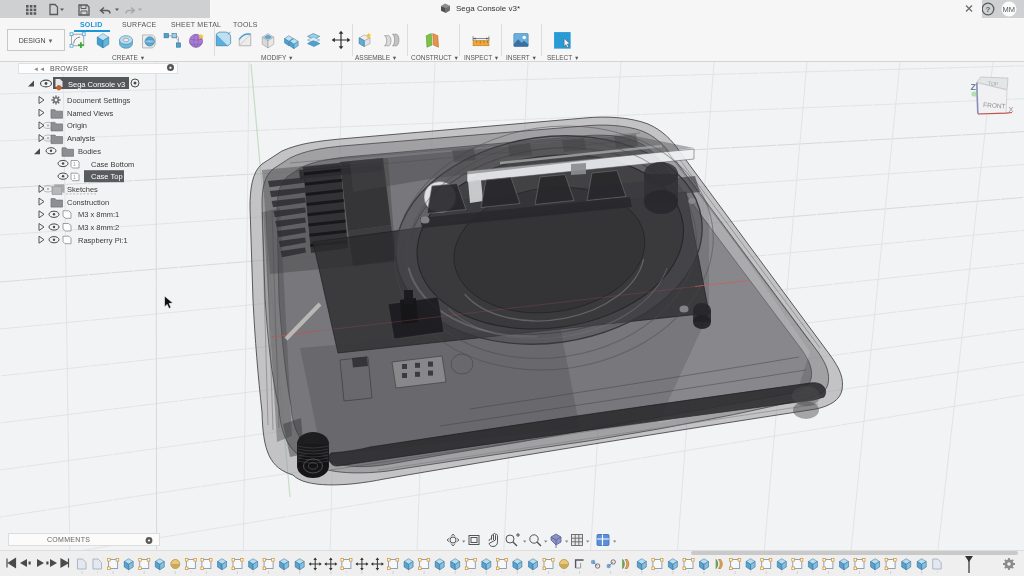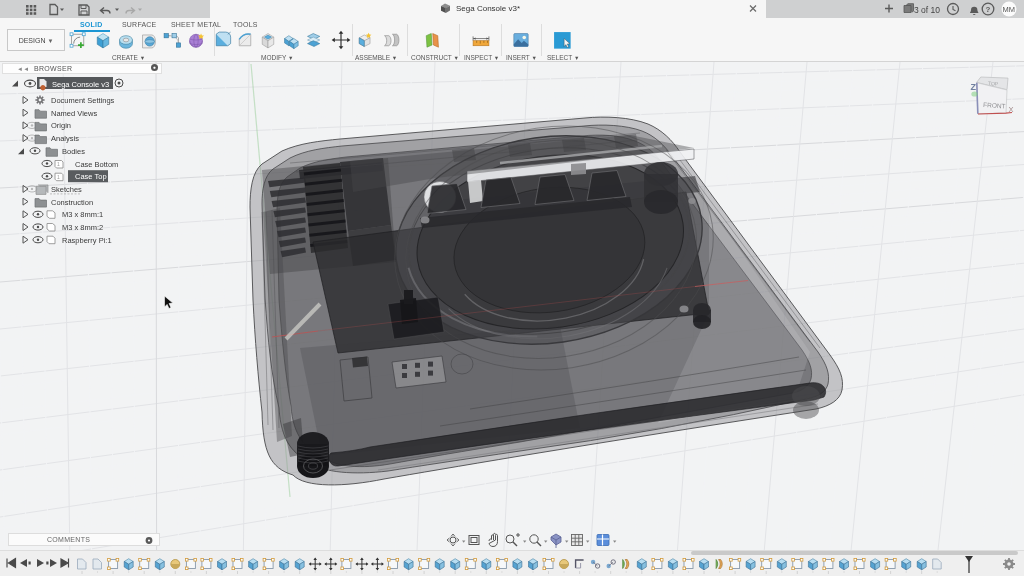--- a/index.html
+++ b/index.html
@@ -1,29 +1,29 @@
 <!DOCTYPE html>
 <html><head>
 <meta charset="utf-8">
 <style>
   * { margin:0; padding:0; box-sizing:border-box; }
   html,body { width:1024px; height:576px; overflow:hidden; font-family:"Liberation Sans", sans-serif; }
   #app { position:relative; width:1024px; height:576px; background:#f2f3f4; }
   
   #tabbar { position:absolute; top:0; left:0; width:1024px; height:18px; background:#cfd0d1; }
-  #doctab { position:absolute; top:0; left:210px; width:556px; height:18px; background:#f6f6f6; }
+  #doctab { position:absolute; top:0; left:210px; width:772px; height:18px; background:#f6f6f6; }
   #doctab .title { position:absolute; left:246px; top:4px; font-size:8px; color:#333; }
   
   #toolbar { position:absolute; top:18px; left:0; width:1024px; height:44px; background:#f6f6f6; border-bottom:1px solid #d4d4d4; }
   .wstab { position:absolute; top:3px; font-size:7px; color:#555; letter-spacing:0.2px; }
   #designbtn { position:absolute; left:7px; top:11px; width:58px; height:22px; border:1px solid #c8c8c8; background:#f8f8f8; font-size:7px; color:#444; text-align:center; line-height:22px; }
   .grouplabel { position:absolute; top:36px; font-size:6.5px; color:#555; }
   .sep { position:absolute; top:6px; width:1px; height:32px; background:#ddd; }
   
-  #browser { position:absolute; left:2px; top:63px; width:166px; }
+  #browser { position:absolute; left:18px; top:63px; width:166px; }
   #browserhead { width:160px; height:11px; background:#fdfdfd; border:1px solid #e0e0e0; font-size:7px; color:#555; padding-left:14px; line-height:10px; letter-spacing:0.3px; }
   
   #comments { position:absolute; left:8px; top:533px; width:152px; height:13px; background:#fbfbfb; border:1px solid #ddd; font-size:7px; color:#666; line-height:12px; padding-left:38px; letter-spacing:0.3px; }
   #navbar { position:absolute; left:443px; top:532px; height:15px; }
   #timeline { position:absolute; left:0; top:550px; width:1024px; height:26px; background:#efefef; border-top:1px solid #ddd; }
 </style>
 </head>
 <body>
 <div id="app">
   <div id="viewport">

